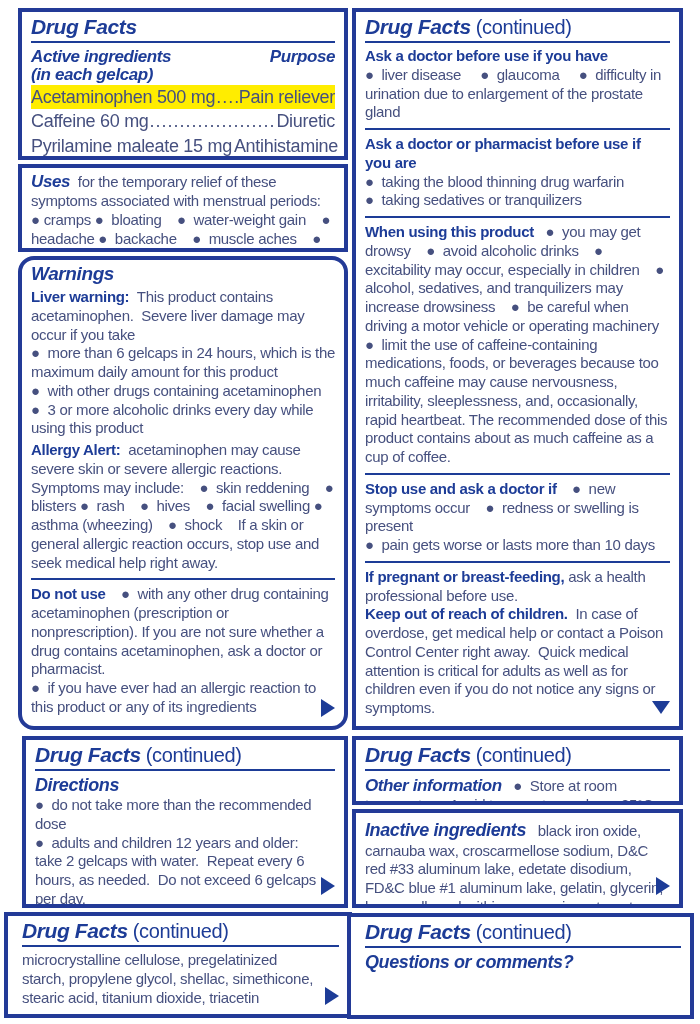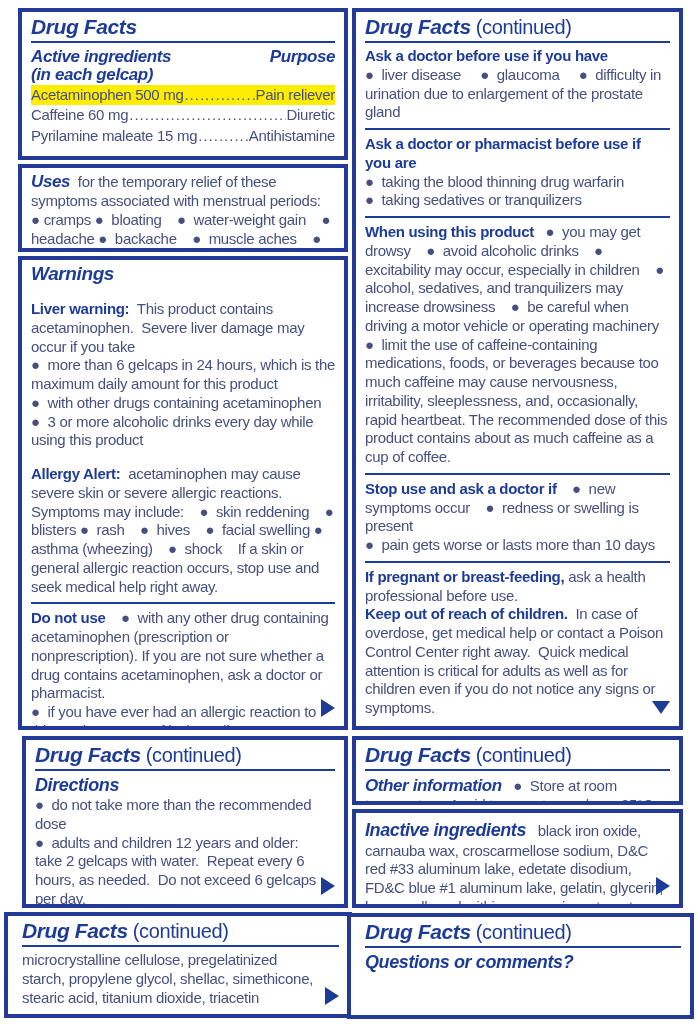--- a/index.html
+++ b/index.html
@@ -13,25 +13,25 @@
     position:absolute; box-sizing:border-box; background:#fff;
     border:4px solid var(--navy,#233a97);
     padding:3px 9px 16px 9px; overflow:hidden;
   }
   .pf-title { font-size:21px; line-height:1.15; letter-spacing:-0.4px; color:var(--heading,#1d3c97); }
   .pf-title .main { font-weight:bold; font-style:italic; }
   .pf-title .cont { font-weight:normal; font-style:normal; font-size:20px; }
   .title-rule { border:none; border-top:2px solid var(--heading,#1d3c97); margin:2px 0 4px 0; }
   .sec-rule  { border:none; border-top:2px solid var(--heading,#1d3c97); margin:6px 0 5px 0; }
   p { margin:0; font-size:15px; line-height:1.25; letter-spacing:-0.3px; white-space:pre-wrap; }
-  .mt { margin-top:15px; }
+  .mt { margin-top:3px; }
   .bold-head { font-weight:bold; color:var(--heading,#1d3c97); }
   .ital-head { font-weight:bold; font-style:italic; color:var(--heading,#1d3c97); font-size:17px; letter-spacing:-0.4px; }
   .cols { display:flex; justify-content:space-between; align-items:flex-start; }
-  .ing-row { display:flex; align-items:baseline; font-size:15px; letter-spacing:-0.3px; line-height:1.35; }
+  .ing-row { display:flex; align-items:baseline; font-size:18px; letter-spacing:-0.3px; line-height:1.35; }
   .ing-row .nm, .ing-row .pp { white-space:nowrap; }
   .ing-row .dots { flex:1; overflow:hidden; white-space:nowrap; margin:0 1px; }
   .ing-row .dots::after { content:"......................................................................................"; letter-spacing:1px; }
   .hl { background:var(--highlight,#ffed00); }
   .arr-r {
     position:absolute; right:9px; bottom:9px; width:0; height:0;
     border-left:14px solid var(--heading,#1d3c97);
     border-top:9px solid transparent; border-bottom:9px solid transparent;
   }
   .arr-d {
@@ -65,21 +65,21 @@
     <span class="nm">Pyrilamine maleate 15 mg</span>
     <span class="dots"></span>
     <span class="pp">Antihistamine</span>
   </div>
 </div>
 
 <div class="panel" style="left:18px; top:164px; width:330px; height:88px;">
   <p><span class="ital-head">Uses</span><span>  for the temporary relief of these symptoms associated with menstrual periods:    ● cramps ●  bloating    ●  water-weight gain    ●  headache ●  backache    ●  muscle aches    ●  fatigue</span></p>
 </div>
 
-<div class="panel" style="left:18px; top:256px; width:330px; height:474px;">
+<div class="panel" style="left:18px; top:256px; width:330px; height:474px;border-radius:16px;">
   <div class="ital-head" style="font-size:19px;">Warnings</div>
   <p class="mt"><span class="bold-head">Liver warning:</span><span>  This product contains acetaminophen.  Severe liver damage may occur if you take</span></p>
   <p>●  more than 6 gelcaps in 24 hours, which is the maximum daily amount for this product</p>
   <p>●  with other drugs containing acetaminophen</p>
   <p>●  3 or more alcoholic drinks every day while using this product</p>
   <p class="mt"><span class="bold-head">Allergy Alert:</span><span>  acetaminophen may cause severe skin or severe allergic reactions.  Symptoms may include:    ●  skin reddening    ●  blisters ●  rash    ●  hives    ●  facial swelling ●  asthma (wheezing)    ●  shock    If a skin or general allergic reaction occurs, stop use and seek medical help right away.</span></p>
   <hr class="sec-rule">
   <p><span class="bold-head">Do not use</span><span>    ●  with any other drug containing acetaminophen (prescription or nonprescription). If you are not sure whether a drug contains acetaminophen, ask a doctor or pharmacist.</span></p>
   <p style="width:300px;">●  if you have ever had an allergic reaction to this product or any of its ingredients</p>
   <div class="arr-r"></div>

